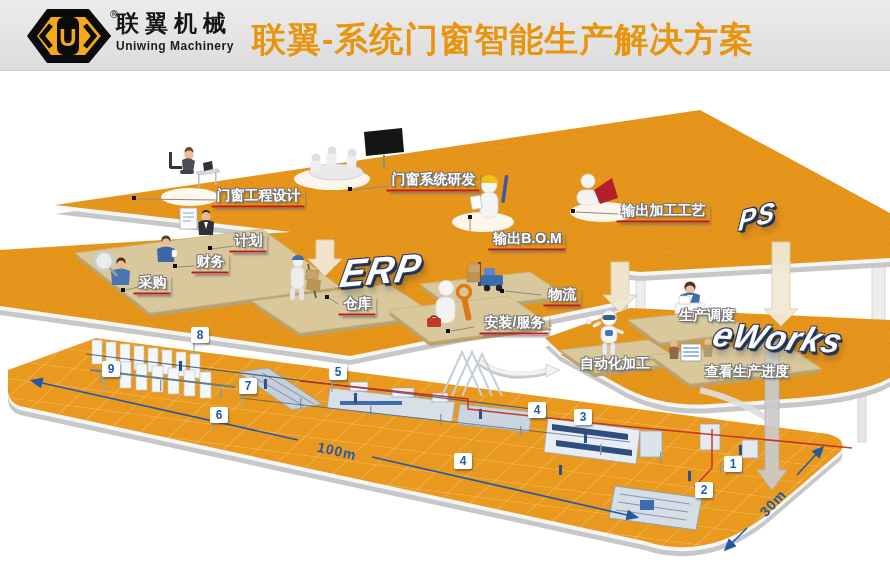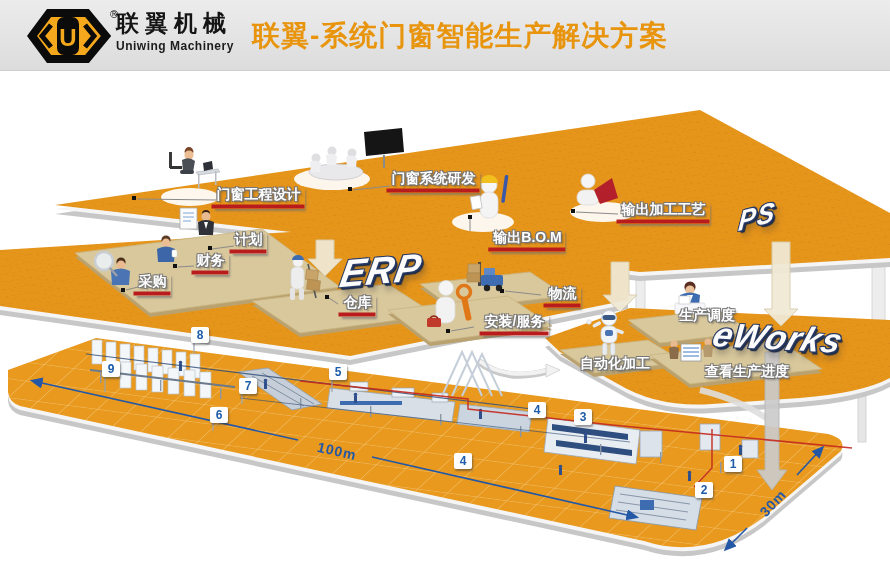--- a/index.html
+++ b/index.html
@@ -4,28 +4,28 @@
 <style>
   html,body{margin:0;padding:0;background:#fff;}
   .stage{position:relative;width:890px;height:567px;overflow:hidden;background:#fff;
          font-family:"Liberation Sans",sans-serif;}
   
   .header{position:absolute;left:0;top:0;width:890px;height:70px;
           background:linear-gradient(#ECECEC,#DCDCDC);border-bottom:1px solid #CFCFCF;}
   .brand{position:absolute;left:116px;top:12px;line-height:1;}
   .brand-cn{font-size:23px;font-weight:bold;color:#141414;letter-spacing:6px;}
   .brand-en{font-size:12px;font-weight:bold;color:#1B1B1B;margin-top:5px;letter-spacing:0.5px;}
-  .title{position:absolute;left:252px;top:17px;font-size:28px;font-weight:bold;color:#E8940C;letter-spacing:1px;}
+  .title{position:absolute;left:252px;top:17px;font-size:34px;font-weight:bold;color:#E8940C;letter-spacing:1px;}
   
   .scene{position:absolute;left:0;top:0;width:890px;height:567px;}
   
   .plate,.fl{position:absolute;transform:translate(-50%,-50%);white-space:nowrap;
      font-size:14px;font-weight:bold;color:#FFFFFF;z-index:30;
      text-shadow:-1px -1px 0 #777,1px -1px 0 #777,-1px 1px 0 #777,1px 1px 0 #777,2px 2px 2px rgba(60,60,60,.55);}
-  .plate{padding:0 4px 1px 5px;border-bottom:4px solid #b91c1c;
+  .plate{padding:0 4px 1px 5px;border-bottom:2px solid #b91c1c;
      box-shadow:2px 3px 2px -1px rgba(110,110,110,.65);}
   
   .logo3d{position:absolute;transform-origin:center;white-space:nowrap;z-index:28;
      font-weight:800;font-style:italic;color:#FCFCFC;letter-spacing:1px;
      text-shadow:-1px -1px 0 #2A3C66,1px -1px 0 #2A3C66,-1px 1px 0 #2A3C66,1px 1px 0 #2A3C66,
                  2px 2px 0 #223255,3px 3px 1px #1B2946,5px 7px 6px rgba(50,50,50,.45);}
   
   .marker{position:absolute;transform:translate(-50%,-50%);width:18px;height:16px;z-index:32;
      background:#FFFFFF;color:#1D5CA8;font-size:12px;font-weight:bold;text-align:center;
      line-height:16px;border-radius:2px;box-shadow:1px 2px 2px rgba(60,60,60,.5);}

